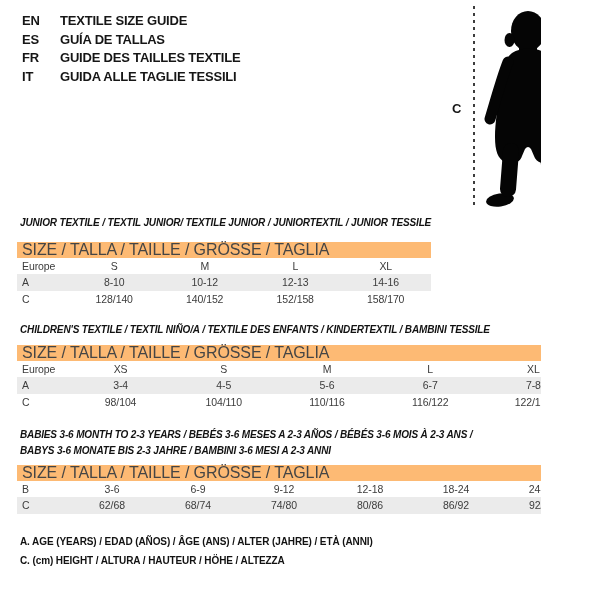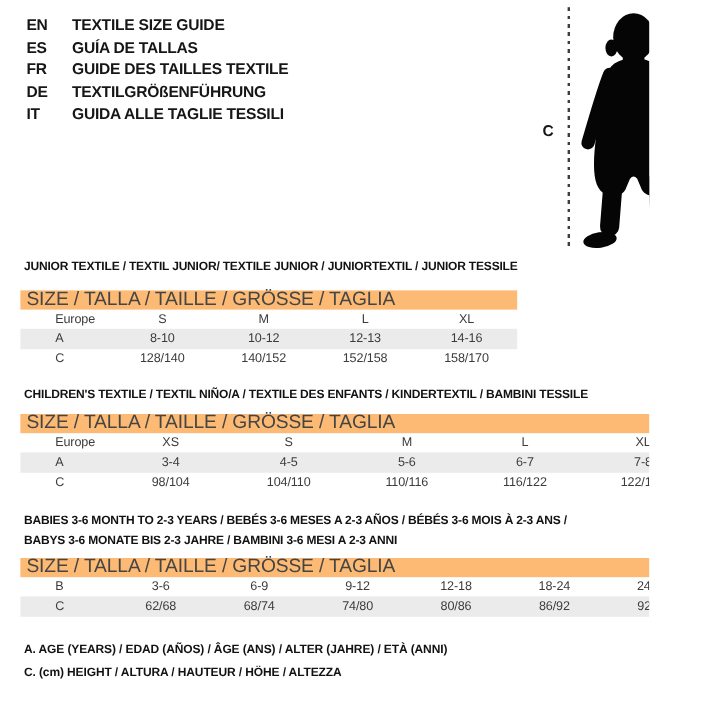--- a/index.html
+++ b/index.html
@@ -19,31 +19,31 @@
   
   .figure { position:absolute; left:448px; top:3px; width:145px; height:208px; }
   .dash-line { position:absolute; left:25px; top:3px; width:2px; height:202px;
     background:repeating-linear-gradient(to bottom,#3d3d3d 0 3px, transparent 3px 7px); }
   .figure-label { position:absolute; left:4px; top:98px; font-size:13px; font-weight:700; }
   .baby { position:absolute; left:32px; top:2px; }
 
   
   .tbl { position:absolute; left:17px; }
   .tbl-title { margin-left:3px; font-size:10px; font-weight:700; letter-spacing:-0.15px;
-    line-height:16px; color:#121212; white-space:nowrap; }
+    line-height:16px; color:#121212; white-space:nowrap;font-style:italic; }
   .size-bar { height:16px; line-height:16px; background:#fdba74; color:#454545;
     font-size:16px; letter-spacing:-0.1px; padding-left:5px; white-space:nowrap; }
   .t1 { top:215px; width:414px; } .t1 .size-bar { margin-top:11px; }
   .t2 { top:322px; width:568px; } .t2 .size-bar { margin-top:7px; }
   .t3 { top:427px; width:568px; } .t3 .size-bar { margin-top:6px; }
   .row { display:flex; align-items:center; height:16.3px; font-size:10.5px;
     letter-spacing:-0.1px; color:#3c3c3c; }
   .row.stripe { background:#ebebeb; }
   .c { display:block; }
-  .c.l { width:52px; padding-left:5px;margin-left:24px; }
+  .c.l { width:52px; padding-left:5px; }
   .c.d { flex:1; text-align:center; }
 
   
   .notes { position:absolute; left:20px; top:533px; }
   .note-line { font-size:10px; font-weight:700; letter-spacing:-0.1px; line-height:18.6px;
     color:#121212; white-space:nowrap; }
 </style>
 </head>
 <body>
 
@@ -54,24 +54,20 @@
       <span class="lang-code">EN</span>
       <span class="lang-title">TEXTILE SIZE GUIDE</span>
     </div>
     <div class="lang-row">
       <span class="lang-code">ES</span>
       <span class="lang-title">GUÍA DE TALLAS</span>
     </div>
     <div class="lang-row">
       <span class="lang-code">FR</span>
       <span class="lang-title">GUIDE DES TAILLES TEXTILE</span>
-    </div>
-    <div class="lang-row">
-      <span class="lang-code">DE</span>
-      <span class="lang-title">TEXTILGRÖßENFÜHRUNG</span>
     </div>
     <div class="lang-row">
       <span class="lang-code">IT</span>
       <span class="lang-title">GUIDA ALLE TAGLIE TESSILI</span>
     </div>
   </div>
 
   <div class="figure">
     <span class="figure-label">C</span>
     <div class="dash-line"></div>

